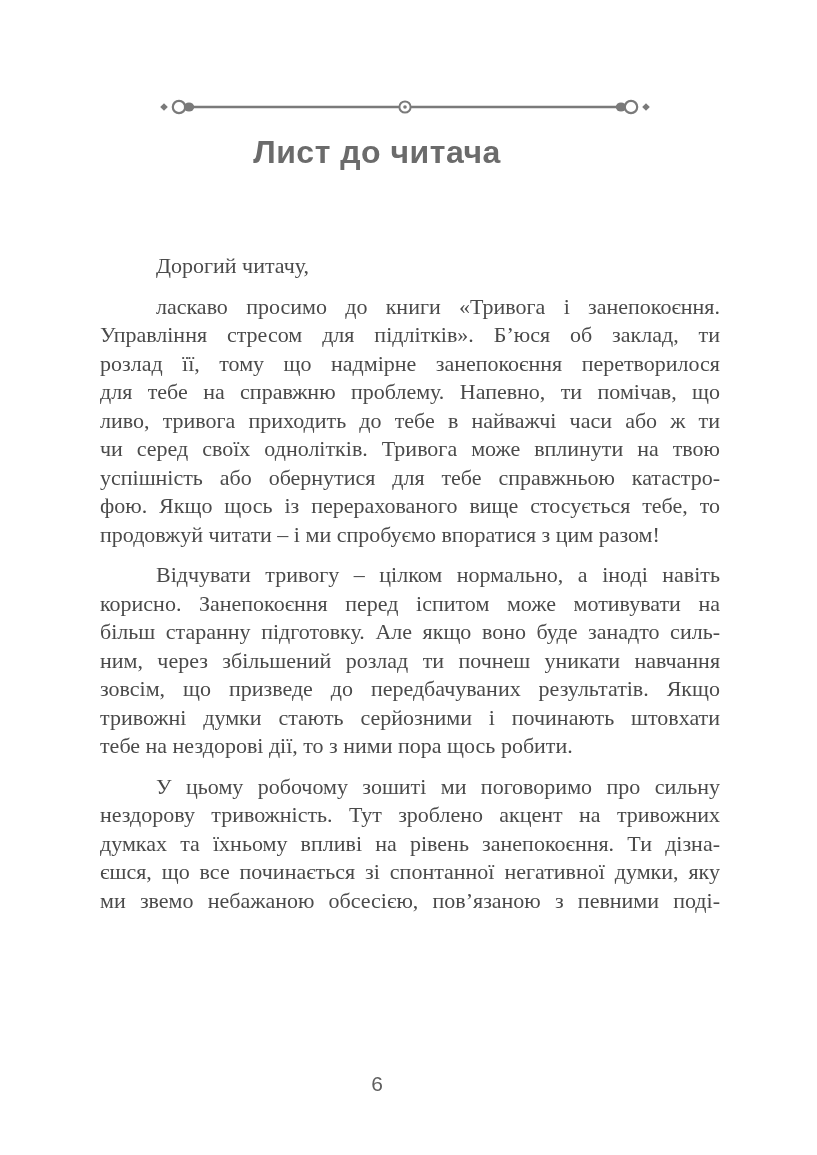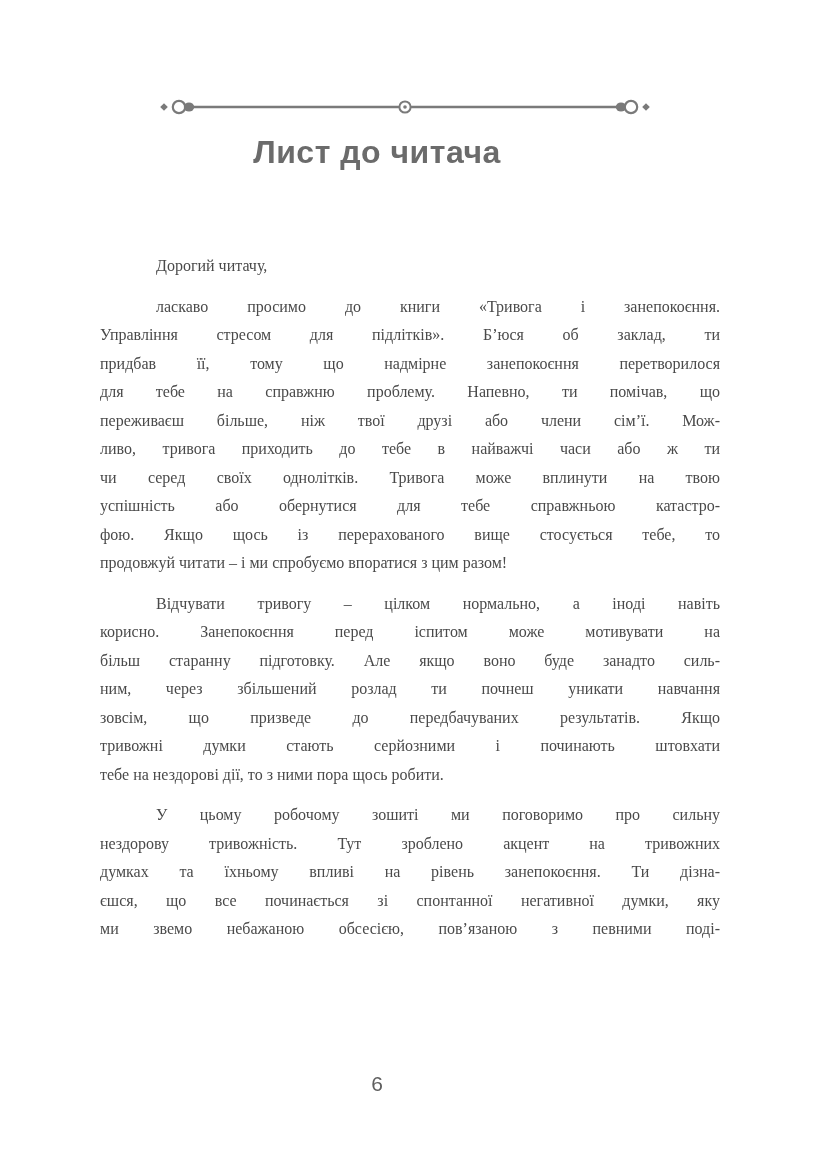--- a/index.html
+++ b/index.html
@@ -36,21 +36,21 @@
     font-weight:bold;
     font-size:32px;
     letter-spacing:0.5px;
     color:var(--title-text);
   }
   .body-text{
     position:absolute;
     left:100px;
     top:252px;
     width:620px;
-    font-size:16px;
+    font-size:22px;
     line-height:28.5px;
     color:var(--body-text);
   }
   .paragraph{margin-bottom:12px;}
   .line{
     white-space:nowrap;
     height:28.5px;
     text-align:left;
   }
   .line.justify{
@@ -94,23 +94,22 @@
 
   <h1 class="page-title">Лист до читача</h1>
 
   <div class="body-text" id="body-text">
       <div class="paragraph">
         <div class="line indent">Дорогий читачу,</div>
       </div>
       <div class="paragraph">
         <div class="line justify indent">ласкаво просимо до книги «Тривога і занепокоєння.</div>
         <div class="line justify">Управління стресом для підлітків». Б’юся об заклад, ти</div>
-        <div class="line justify">придбав її, тому що надмірне занепокоєння перетворилося</div>
+        <div class="line justify">розлад її, тому що надмірне занепокоєння перетворилося</div>
         <div class="line justify">для тебе на справжню проблему. Напевно, ти помічав, що</div>
-        <div class="line justify">переживаєш більше, ніж твої друзі або члени сім’ї. Мож-</div>
         <div class="line justify">ливо, тривога приходить до тебе в найважчі часи або ж ти</div>
         <div class="line justify">чи серед своїх однолітків. Тривога може вплинути на твою</div>
         <div class="line justify">успішність або обернутися для тебе справжньою катастро-</div>
         <div class="line justify">фою. Якщо щось із перерахованого вище стосується тебе, то</div>
         <div class="line">продовжуй читати – і ми спробуємо впоратися з цим разом!</div>
       </div>
       <div class="paragraph">
         <div class="line justify indent">Відчувати тривогу – цілком нормально, а іноді навіть</div>
         <div class="line justify">корисно. Занепокоєння перед іспитом може мотивувати на</div>
         <div class="line justify">більш старанну підготовку. Але якщо воно буде занадто силь-</div>

